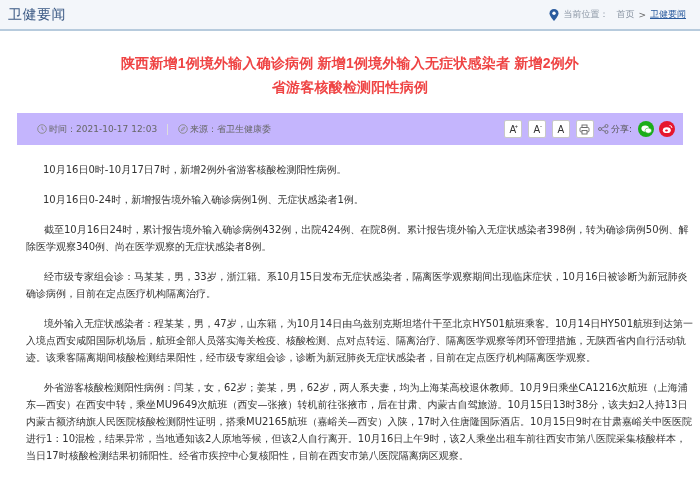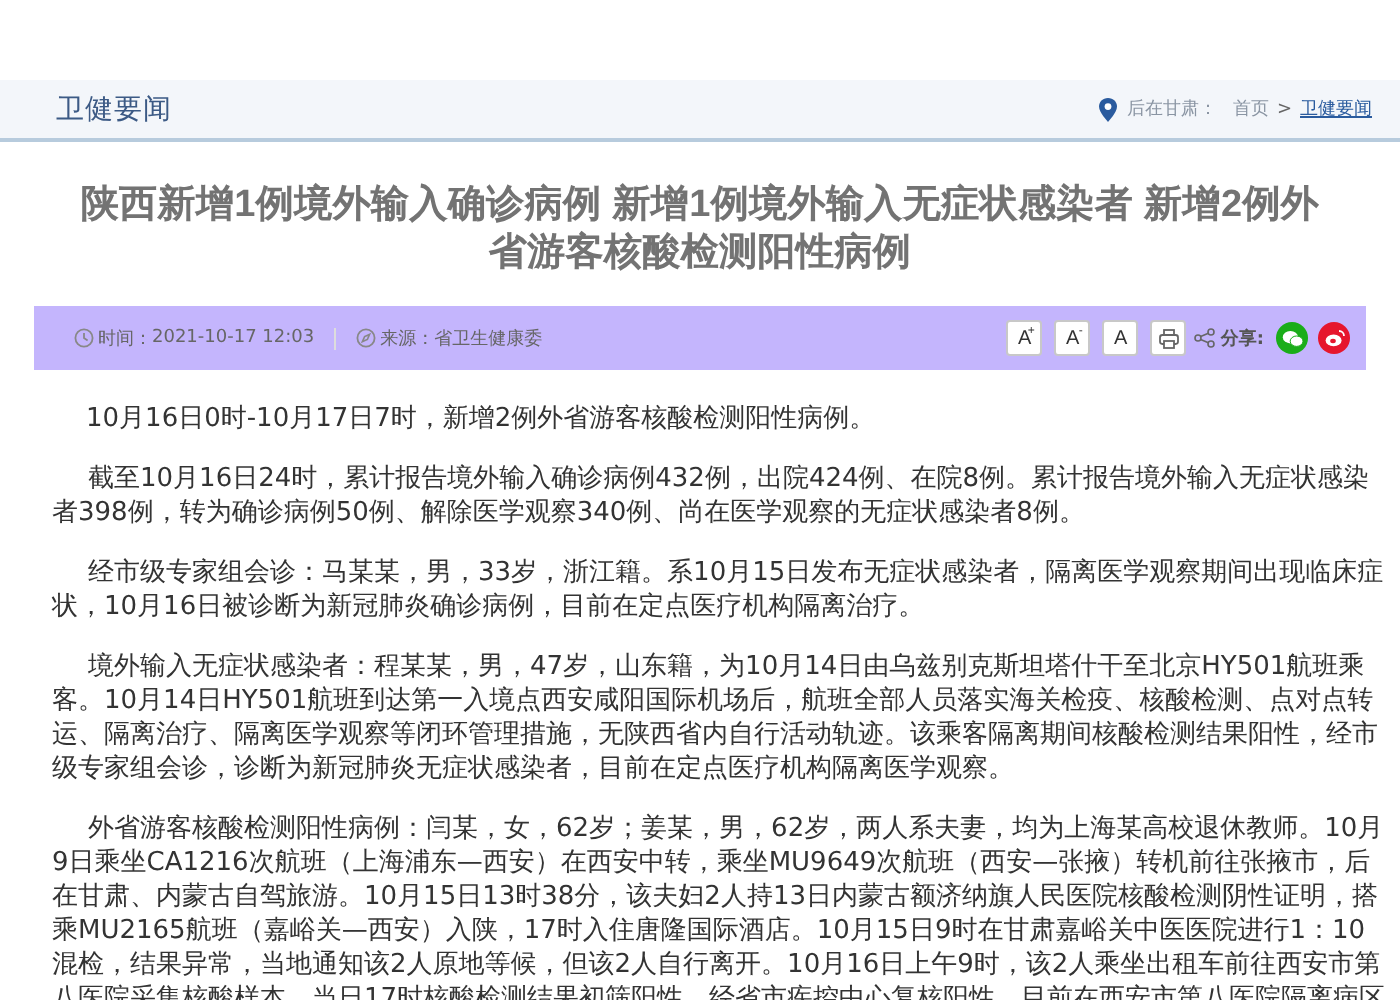--- a/index.html
+++ b/index.html
@@ -4,74 +4,73 @@
   <style>
     * { margin: 0; padding: 0; box-sizing: border-box; }
     html, body { width: 700px; height: 500px; overflow: hidden; background: #ffffff; }
     body { font-family: "DejaVu Sans", "Liberation Sans", sans-serif; color: #333; }
 
     .topbar {
       height: 31px;
       background: #f3f6fa;
       border-bottom: 2px solid #b7cbdd;
       display: flex; align-items: center; justify-content: space-between;
-      padding: 0 14px 0 28px;
-      margin-top: 40px;
+      padding: 0 14px 0 8px;
     }
     .section-title { font-size: 14px; color: #3c5a85; letter-spacing: 0.5px; }
     .breadcrumb { display: flex; align-items: center; font-size: 9px; color: #8a95a3; }
     .breadcrumb .pin { width: 10px; height: 12px; margin-right: 4px; display: inline-block; }
     .breadcrumb .sep { margin: 0 4px; color: #666; }
     .breadcrumb .link { color: #8a95a3; cursor: pointer; }
     .breadcrumb .current { color: #2a5b9e; text-decoration: underline; cursor: pointer; }
     .breadcrumb .lbl { margin-right: 8px; }
 
     .title-wrap { padding: 20px 20px 0 20px; text-align: center; }
-    .title { font-size: 19px; font-weight: bold; color: #737373; line-height: 24px; letter-spacing: 0.2px; font-family: "Liberation Sans", "DejaVu Sans", sans-serif; }
+    .title { font-size: 14px; font-weight: bold; color: #ef4444; line-height: 24px; letter-spacing: 0.2px; font-family: "Liberation Sans", "DejaVu Sans", sans-serif; }
 
     .meta-bar {
       margin: 14px 17px 0 17px;
       height: 32px;
       background: #c4b5fd;
       display: flex; align-items: center; justify-content: space-between;
       padding: 0 8px 0 20px;
     }
     .meta-left { display: flex; align-items: center; font-size: 9px; color: #666; }
     .meta-left .ic { width: 10px; height: 10px; margin-right: 2px; display: inline-block; }
     .meta-left .divider { width: 1px; height: 11px; background: #ddd; margin: 0 10px; }
     .meta-right { display: flex; align-items: center; }
     .fbtn {
       width: 18px; height: 18px; border: 1px solid #c8c8c8; border-radius: 2px; background: #fff;
       display: flex; align-items: center; justify-content: center;
       font-size: 10px; color: #333; margin-right: 6px; cursor: pointer; position: relative;
       font-family: "Liberation Sans", sans-serif;
     }
     .fbtn sup { font-size: 6px; position: absolute; top: 2px; right: 3px; }
-    .share { display: flex; align-items: center; font-size: 9px; color: #555; margin-left: -2px; font-weight: bold; }
+    .share { display: flex; align-items: center; font-size: 9px; color: #555; margin-left: -2px; }
     .share svg { margin-right: 2px; }
     .social { width: 16px; height: 16px; border-radius: 50%; display: flex; align-items: center; justify-content: center; cursor: pointer; }
     .wechat { background: #1aad19; margin-left: 6px; }
     .weibo { background: #e6162d; margin-left: 5px; }
 
-    .content { padding: 16px 18px 0 43px; font-size: 13px; color: #333; line-height: 17px; }
+    .content { padding: 16px 18px 0 43px; font-size: 10px; color: #333; line-height: 17px; }
     .content p { margin-bottom: 13px; }
     .content p.indent { text-indent: 18px; margin-left: -17px; margin-right: -12px; }
     .content p.plain { margin-left: 0; }
   </style>
 </head>
 <body>
 
 <div class="topbar">
   <div class="section-title">卫健要闻</div>
   <div class="breadcrumb">
     <svg class="pin" viewBox="0 0 10 12">
       <path d="M5 0C2.4 0 0.5 1.9 0.5 4.3C0.5 7.3 5 12 5 12C5 12 9.5 7.3 9.5 4.3C9.5 1.9 7.6 0 5 0Z" fill="#2a5b9e"></path>
       <circle cx="5" cy="4.3" r="1.7" fill="#fff"></circle>
     </svg>
-    <span class="lbl">后在甘肃：</span>
+    <span class="lbl">当前位置：</span>
     <span class="link">首页</span>
     <span class="sep">&gt;</span>
     <span class="current">卫健要闻</span>
   </div>
 </div>
 
 <div class="title-wrap">
   <div class="title">陕西新增1例境外输入确诊病例 新增1例境外输入无症状感染者 新增2例外</div>
   <div class="title">省游客核酸检测阳性病例</div>
 </div>
@@ -131,17 +130,18 @@
         <ellipse cx="4.8" cy="6.2" rx="4" ry="2.9" fill="#fff"></ellipse>
         <ellipse cx="4.5" cy="6.5" rx="1.4" ry="1.1" fill="#e6162d"></ellipse>
         <path d="M7.5 1.5A2.5 2.5 0 0 1 10 4" fill="none" stroke="#fff" stroke-width="0.9"></path>
       </svg>
     </div>
   </div>
 </div>
 
 <div class="content">
   <p class="plain">10月16日0时-10月17日7时，新增2例外省游客核酸检测阳性病例。</p>
+  <p class="plain">10月16日0-24时，新增报告境外输入确诊病例1例、无症状感染者1例。</p>
   <p class="indent">截至10月16日24时，累计报告境外输入确诊病例432例，出院424例、在院8例。累计报告境外输入无症状感染者398例，转为确诊病例50例、解除医学观察340例、尚在医学观察的无症状感染者8例。</p>
   <p class="indent">经市级专家组会诊：马某某，男，33岁，浙江籍。系10月15日发布无症状感染者，隔离医学观察期间出现临床症状，10月16日被诊断为新冠肺炎确诊病例，目前在定点医疗机构隔离治疗。</p>
   <p class="indent">境外输入无症状感染者：程某某，男，47岁，山东籍，为10月14日由乌兹别克斯坦塔什干至北京HY501航班乘客。10月14日HY501航班到达第一入境点西安咸阳国际机场后，航班全部人员落实海关检疫、核酸检测、点对点转运、隔离治疗、隔离医学观察等闭环管理措施，无陕西省内自行活动轨迹。该乘客隔离期间核酸检测结果阳性，经市级专家组会诊，诊断为新冠肺炎无症状感染者，目前在定点医疗机构隔离医学观察。</p>
   <p class="indent">外省游客核酸检测阳性病例：闫某，女，62岁；姜某，男，62岁，两人系夫妻，均为上海某高校退休教师。10月9日乘坐CA1216次航班（上海浦东—西安）在西安中转，乘坐MU9649次航班（西安—张掖）转机前往张掖市，后在甘肃、内蒙古自驾旅游。10月15日13时38分，该夫妇2人持13日内蒙古额济纳旗人民医院核酸检测阴性证明，搭乘MU2165航班（嘉峪关—西安）入陕，17时入住唐隆国际酒店。10月15日9时在甘肃嘉峪关中医医院进行1：10混检，结果异常，当地通知该2人原地等候，但该2人自行离开。10月16日上午9时，该2人乘坐出租车前往西安市第八医院采集核酸样本，当日17时核酸检测结果初筛阳性。经省市疾控中心复核阳性，目前在西安市第八医院隔离病区观察。</p>
 </div>
 
 </body></html>

